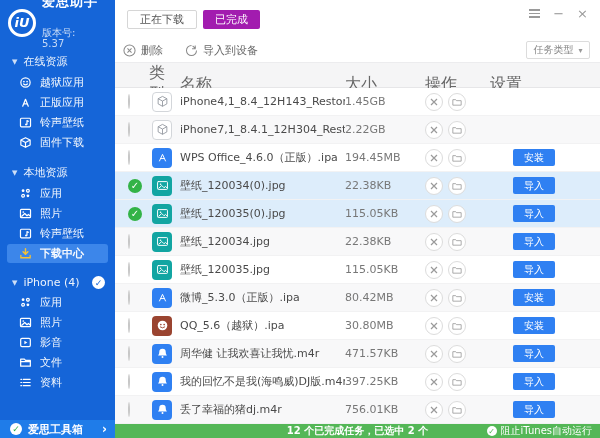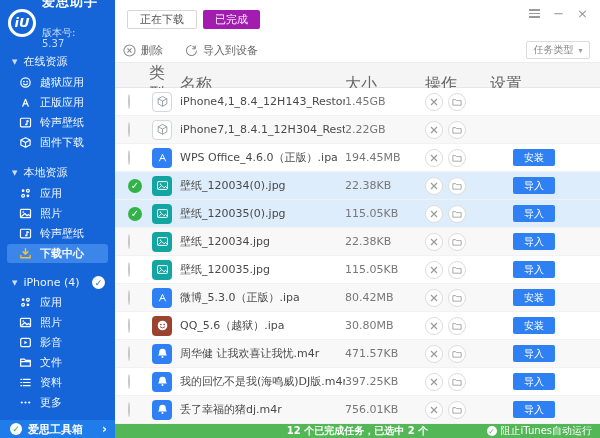--- a/index.html
+++ b/index.html
@@ -215,30 +215,20 @@
         </div>
         <div class="side-item">
           <span class="sicon">
             <svg viewBox="0 0 14 14">
               <path d="M4.6 3.6 H12 M4.6 7 H12 M4.6 10.4 H12" fill="none" stroke="#fff" stroke-width="1.3" stroke-linecap="round" stroke-linejoin="round"></path>
               <path d="M2 3.6 h.8 M2 7 h.8 M2 10.4 h.8" fill="none" stroke="#fff" stroke-width="1.3" stroke-linecap="round" stroke-linejoin="round"></path>
             </svg>
           </span>
           <span>资料</span>
         </div>
-        <div class="side-item">
-          <span class="sicon">
-            <svg viewBox="0 0 14 14">
-              <circle cx="3" cy="7" r="1.2" fill="#fff"></circle>
-              <circle cx="7" cy="7" r="1.2" fill="#fff"></circle>
-              <circle cx="11" cy="7" r="1.2" fill="#fff"></circle>
-            </svg>
-          </span>
-          <span>更多</span>
-        </div>
         <div class="section-gap"></div>
       </div>
     <div class="toolbox-bar">
       <span class="tcheck">✓</span>
       <span>爱思工具箱</span>
       <span class="chev">›</span>
     </div>
   </div>
 
   <div class="main">

